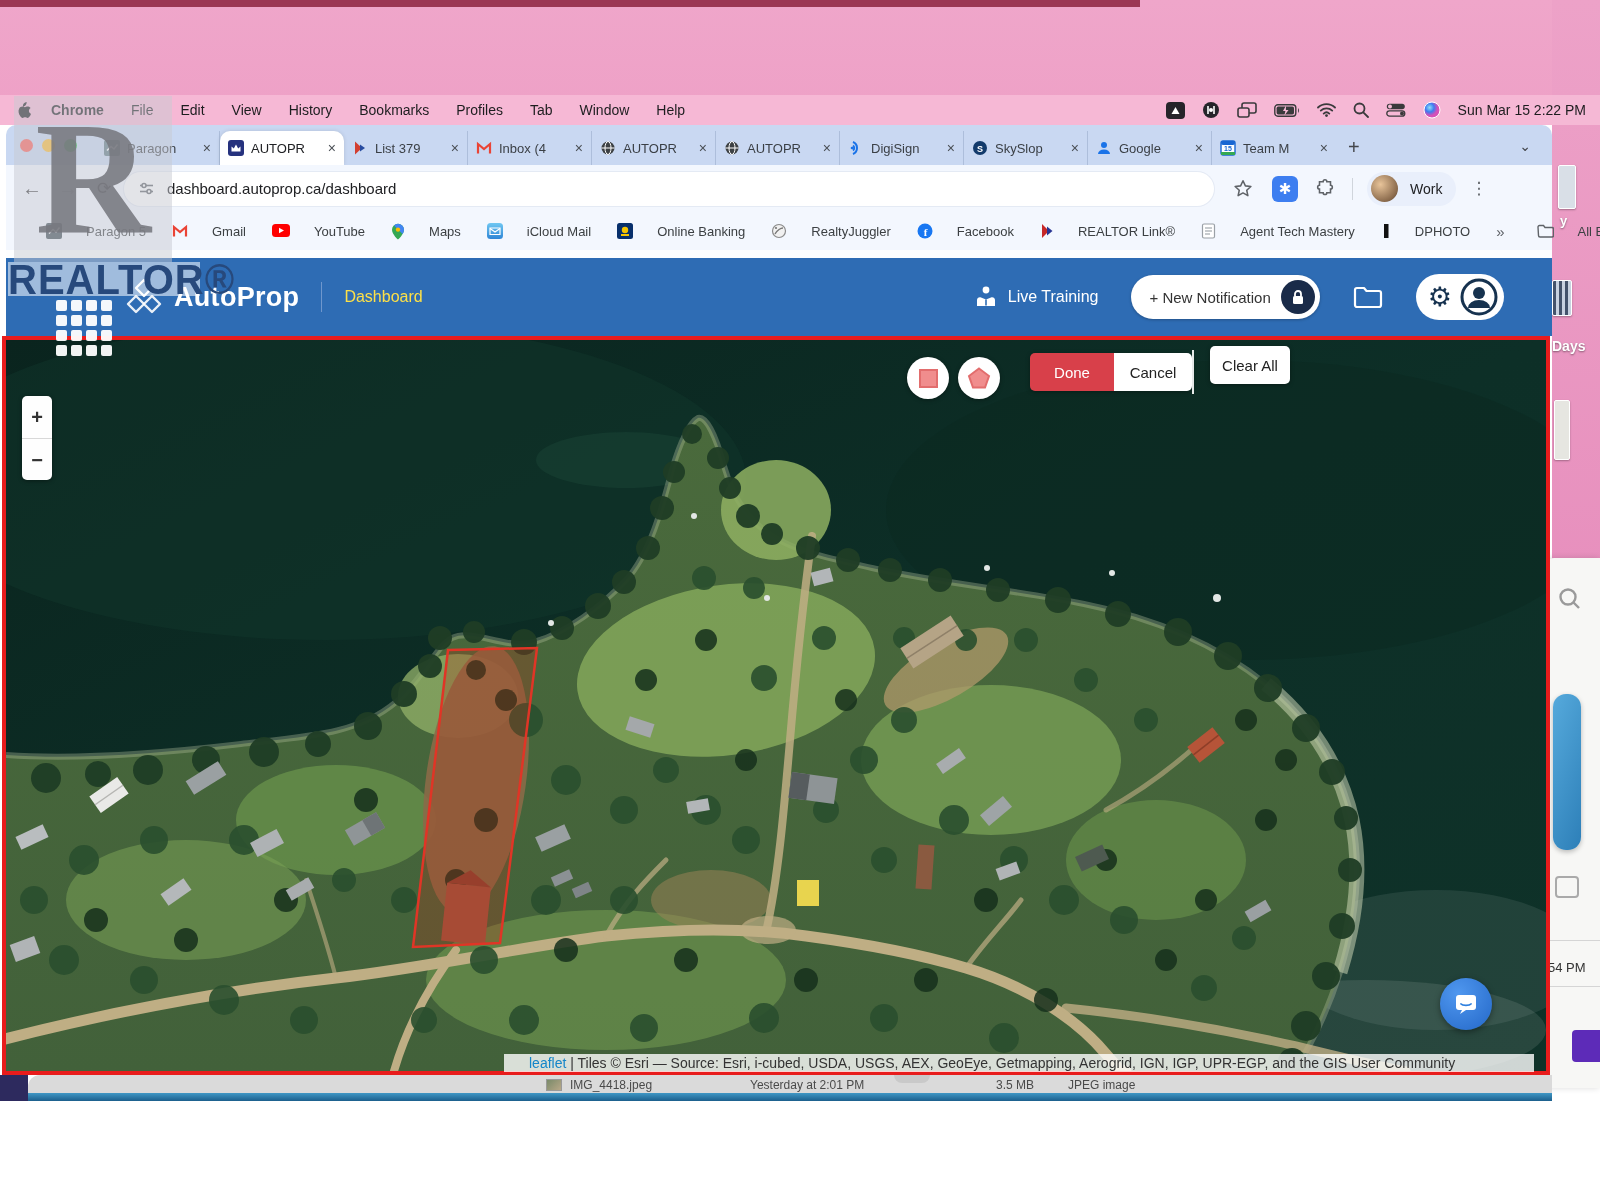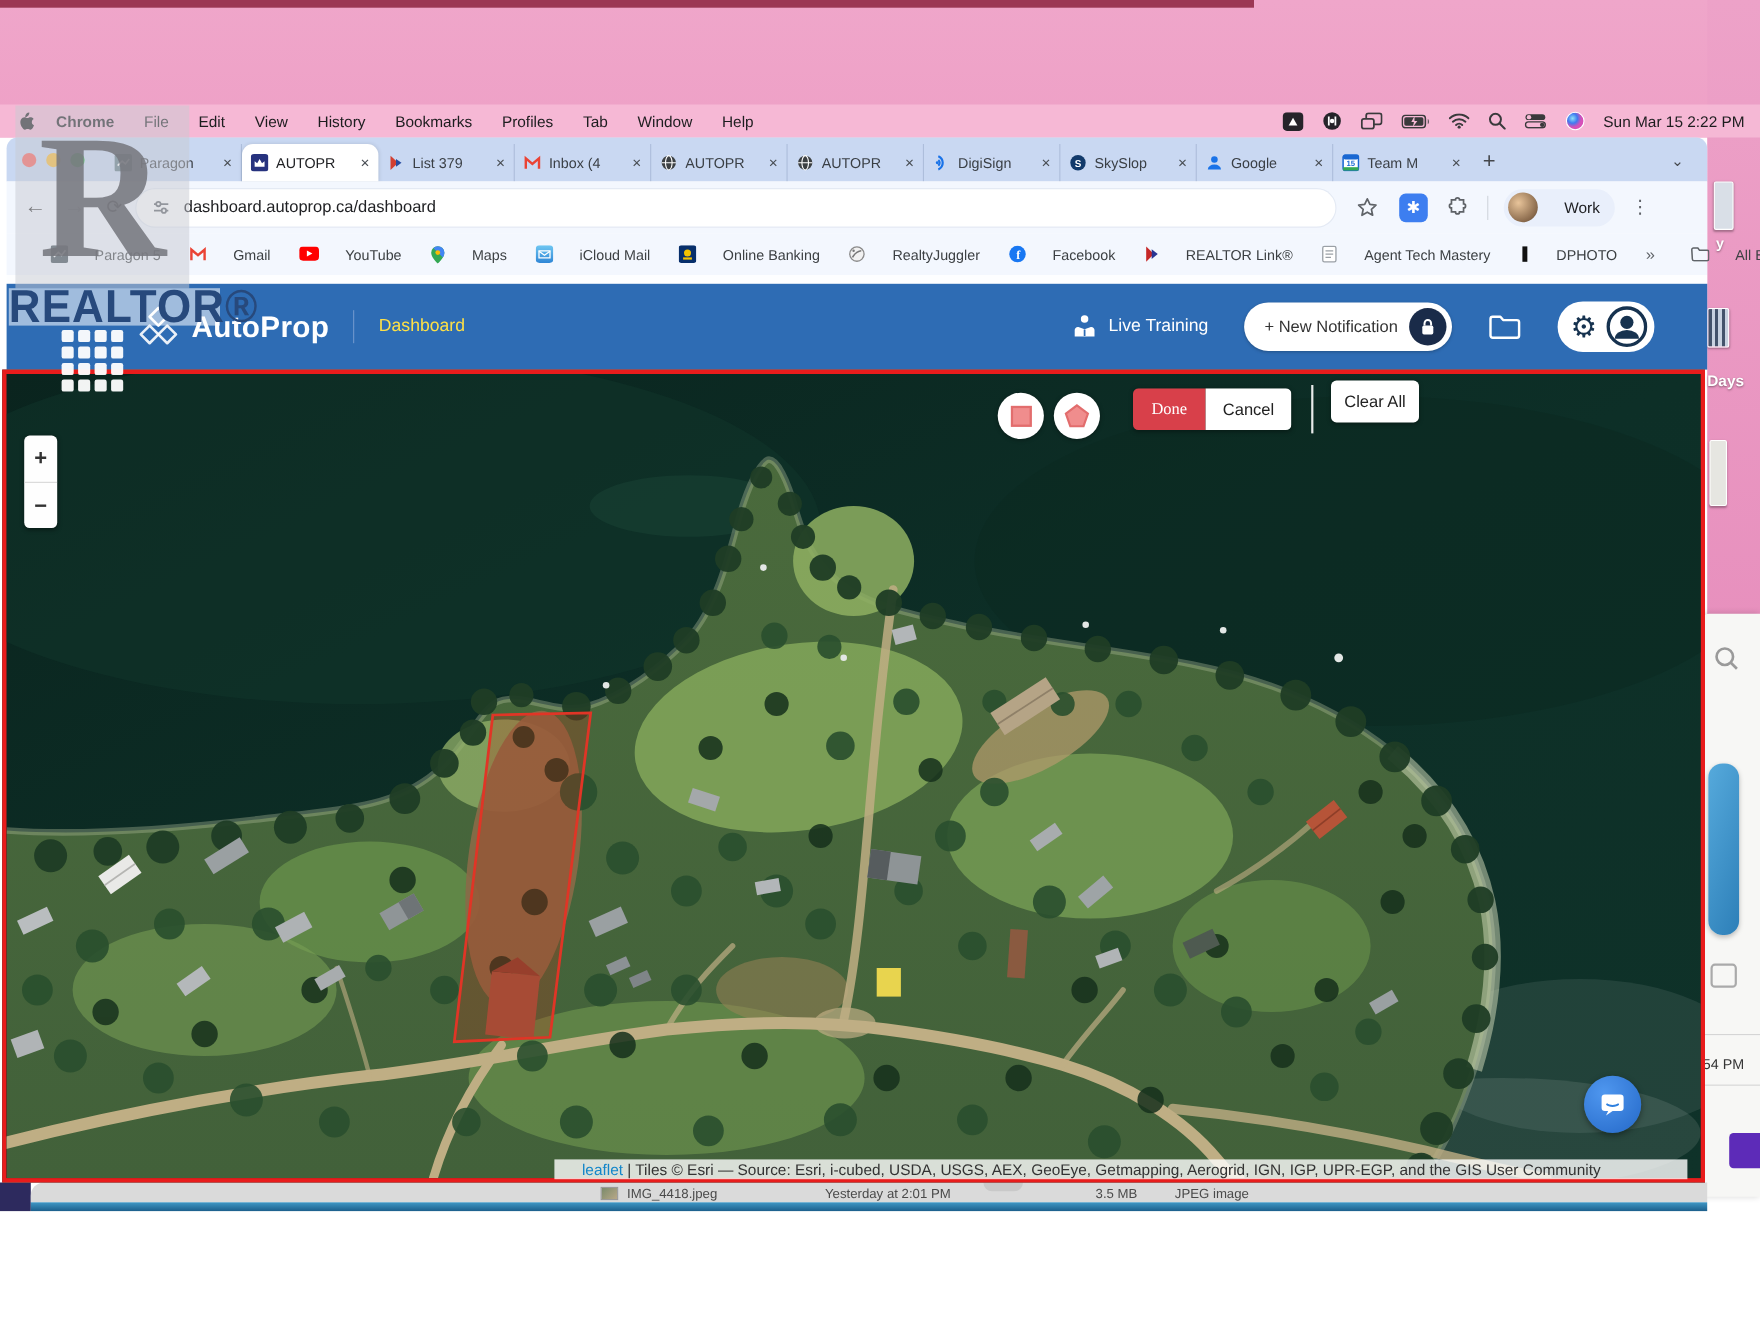--- a/index.html
+++ b/index.html
@@ -45,21 +45,21 @@
   #livetraining{color:#fff;font-size:16px;display:flex;align-items:center;gap:9px;}
   #notifpill{height:44px;background:#fff;border-radius:22px;display:flex;align-items:center;padding:0 5px 0 18px;gap:10px;font-size:15px;color:#333;box-shadow:0 1px 3px rgba(0,0,0,.25);}
   #gearpill{height:46px;background:#fff;border-radius:23px;display:flex;align-items:center;padding:0 6px 0 12px;gap:8px;}
 
   
   #mapframe{left:2px;top:336px;width:1548px;height:739px;border:4px solid #e81c1c;box-sizing:border-box;background:#0c2a23;z-index:4;}
   #zoomctl{left:16px;top:56px;width:30px;height:84px;background:#fefefe;border-radius:5px;box-shadow:0 1px 4px rgba(0,0,0,.4);overflow:hidden;}
   .zbtn{height:42px;display:flex;align-items:center;justify-content:center;font-size:20px;font-weight:bold;color:#333;}
   .shapebtn{width:42px;height:42px;background:#fff;border-radius:50%;box-shadow:0 1px 4px rgba(0,0,0,.35);display:flex;align-items:center;justify-content:center;}
   #donegroup{left:1024px;top:13px;height:38px;display:flex;border-radius:5px;overflow:hidden;box-shadow:0 1px 4px rgba(0,0,0,.35);font-size:15px;}
-  #donebtn{background:#d8404a;color:#fff;width:66px;display:flex;align-items:center;justify-content:center;font-family:Liberation Serif, serif;}
+  #donebtn{background:#d8404a;color:#fff;width:84px;display:flex;align-items:center;justify-content:center;}
   #cancelbtn{background:#fff;color:#222;width:78px;display:flex;align-items:center;justify-content:center;}
   #clearallbtn{left:1204px;top:6px;width:80px;height:38px;background:#fff;border-radius:5px;box-shadow:0 1px 4px rgba(0,0,0,.35);display:flex;align-items:center;justify-content:center;font-size:15px;color:#222;}
   #attribution{right:12px;bottom:-1px;left:498px;height:18px;background:rgba(255,255,255,.8);font-size:14px;color:#333;line-height:19px;padding-left:25px;white-space:nowrap;overflow:hidden;}
   #attribution a{color:#1386c9;text-decoration:none;}
   #chatbubble{left:1434px;top:638px;width:52px;height:52px;border-radius:50%;background:radial-gradient(circle at 35% 30%,#4f97ef,#2468c8);display:flex;align-items:center;justify-content:center;box-shadow:0 2px 6px rgba(0,0,0,.4);}
 
   
   #navyblock{left:0;top:1075px;width:28px;height:26px;background:#2d2a5e;}
   #finderbar{left:28px;top:1075px;width:1524px;height:18px;background:#dadada;border-top-left-radius:12px;overflow:hidden;font-size:12px;color:#4a4a4a;}
   #bluestrip{left:28px;top:1093px;width:1524px;height:8px;background:linear-gradient(180deg,#429ac2 0%,#3f97c5 10%,#1c5f8c 100%);background:linear-gradient(180deg,#3f97c5,#1c5f8c);}
@@ -274,21 +274,21 @@
       <span class="url">dashboard.autoprop.ca/dashboard</span>
     </div>
     <svg style="margin-left:18px;" width="22" height="22" viewBox="0 0 24 24">
         <path d="M12 3l2.6 5.6 6 .7-4.5 4.1 1.2 5.9-5.3-3-5.3 3 1.2-5.9L3.4 9.3l6-.7z" fill="none" stroke="#5f6368" stroke-width="1.7" stroke-linejoin="round"></path>
       </svg>
     <div style="margin-left:18px;width:26px;height:26px;border-radius:6px;background:#3d7ef0;display:flex;align-items:center;justify-content:center;color:#fff;font-size:15px;">✱</div>
     <svg style="margin-left:16px;" width="22" height="22" viewBox="0 0 24 24">
         <path d="M10 4a2 2 0 114 0h4v4a2 2 0 110 4v4h-4a2 2 0 11-4 0H6v-4a2 2 0 110-4V4z" fill="none" stroke="#5f6368" stroke-width="1.7"></path>
       </svg>
     <div style="width:1px;height:22px;background:#d0d5dc;margin:0 14px 0 16px;"></div>
-    <div class="flex" style="height:34px;background:#e9effb;border-radius:17px;padding:0 14px 0 4px;gap:24px;">
+    <div class="flex" style="height:34px;background:#e9effb;border-radius:17px;padding:0 14px 0 4px;gap:12px;">
       <span style="width:27px;height:27px;border-radius:50%;background:radial-gradient(circle at 35% 35%,#e8c49a,#8a6a4c 70%,#4c3b2a);"></span>
       <span style="font-size:14px;color:#202124;">Work</span>
     </div>
     <span style="font-size:17px;color:#5f6368;margin:0 18px 0 14px;letter-spacing:0;">⋮</span>
   </div>
 
   <div class="abs" id="bookmarksbar">
     <svg style="margin:0 12px 0 14px;" width="17" height="17" viewBox="0 0 17 17">
         <g fill="none" stroke="#5f6368" stroke-width="1.6">
           <rect x="1.5" y="1.5" width="5" height="5"></rect>

